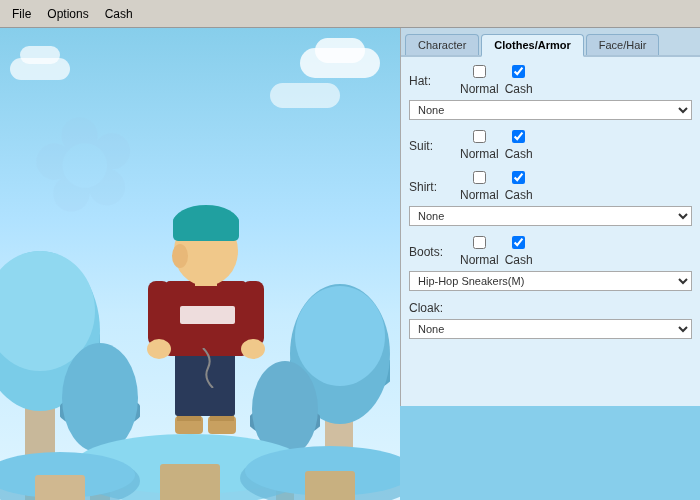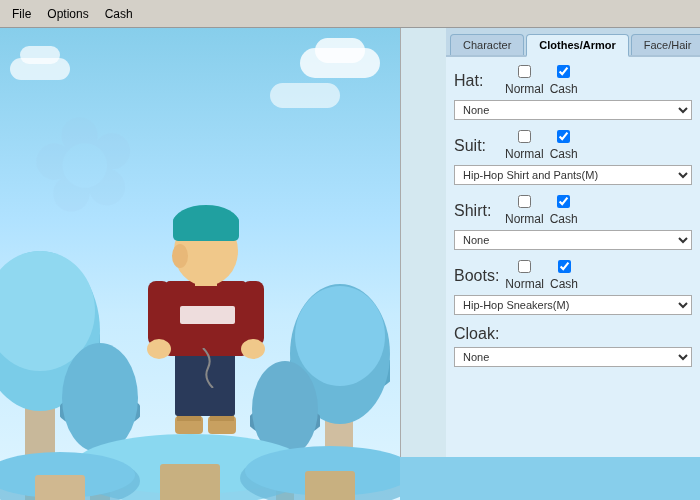--- a/index.html
+++ b/index.html
@@ -39,26 +39,25 @@
       width: 400px;
       height: 478px;
       position: relative;
       overflow: hidden;
       background: linear-gradient(180deg, #87ceeb 0%, #b0e2ff 40%, #c8ecff 60%, #e0f5ff 100%);
     }
 
     
     .right-panel {
       width: 300px;
-      height: 429px;
+      height: 378px;
       background: #d4e8f0;
       border-left: 1px solid #aaa;
       display: flex;
       flex-direction: column;
-      padding-left: 45px;
     }
 
     
     .tabs {
       display: flex;
       background: #c0d8e8;
       padding-top: 6px;
       padding-left: 4px;
       gap: 2px;
       border-bottom: 2px solid #aac4d8;
@@ -95,21 +94,21 @@
     }
 
     .item-row {
       display: flex;
       align-items: center;
       margin-bottom: 4px;
       gap: 6px;
     }
 
     .item-label {
-      font-size: 16px;
+      font-size: 12px;
       color: #333;
       min-width: 45px;
     }
 
     .checkbox-group {
       display: flex;
       align-items: center;
       gap: 4px;
       flex-direction: column;
     }
@@ -274,25 +273,20 @@
           <span class="item-label">Suit:</span>
           <div class="checkbox-group">
             <input type="checkbox" id="suit-normal" style="">
             <label class="checkbox-label" for="suit-normal">Normal</label>
           </div>
           <div class="checkbox-group">
             <input type="checkbox" id="suit-cash" checked="" style="">
             <label class="checkbox-label" for="suit-cash">Cash</label>
           </div>
         </div>
-        <div class="dropdown-row">
-          <select>
-            <option>Hip-Hop Shirt and Pants(M)</option>
-          </select>
-        </div>
       </div>
 
       <div class="item-section">
         <div class="item-row">
           <span class="item-label">Shirt:</span>
           <div class="checkbox-group">
             <input type="checkbox" id="gloves-normal" style="">
             <label class="checkbox-label" for="gloves-normal">Normal</label>
           </div>
           <div class="checkbox-group">

